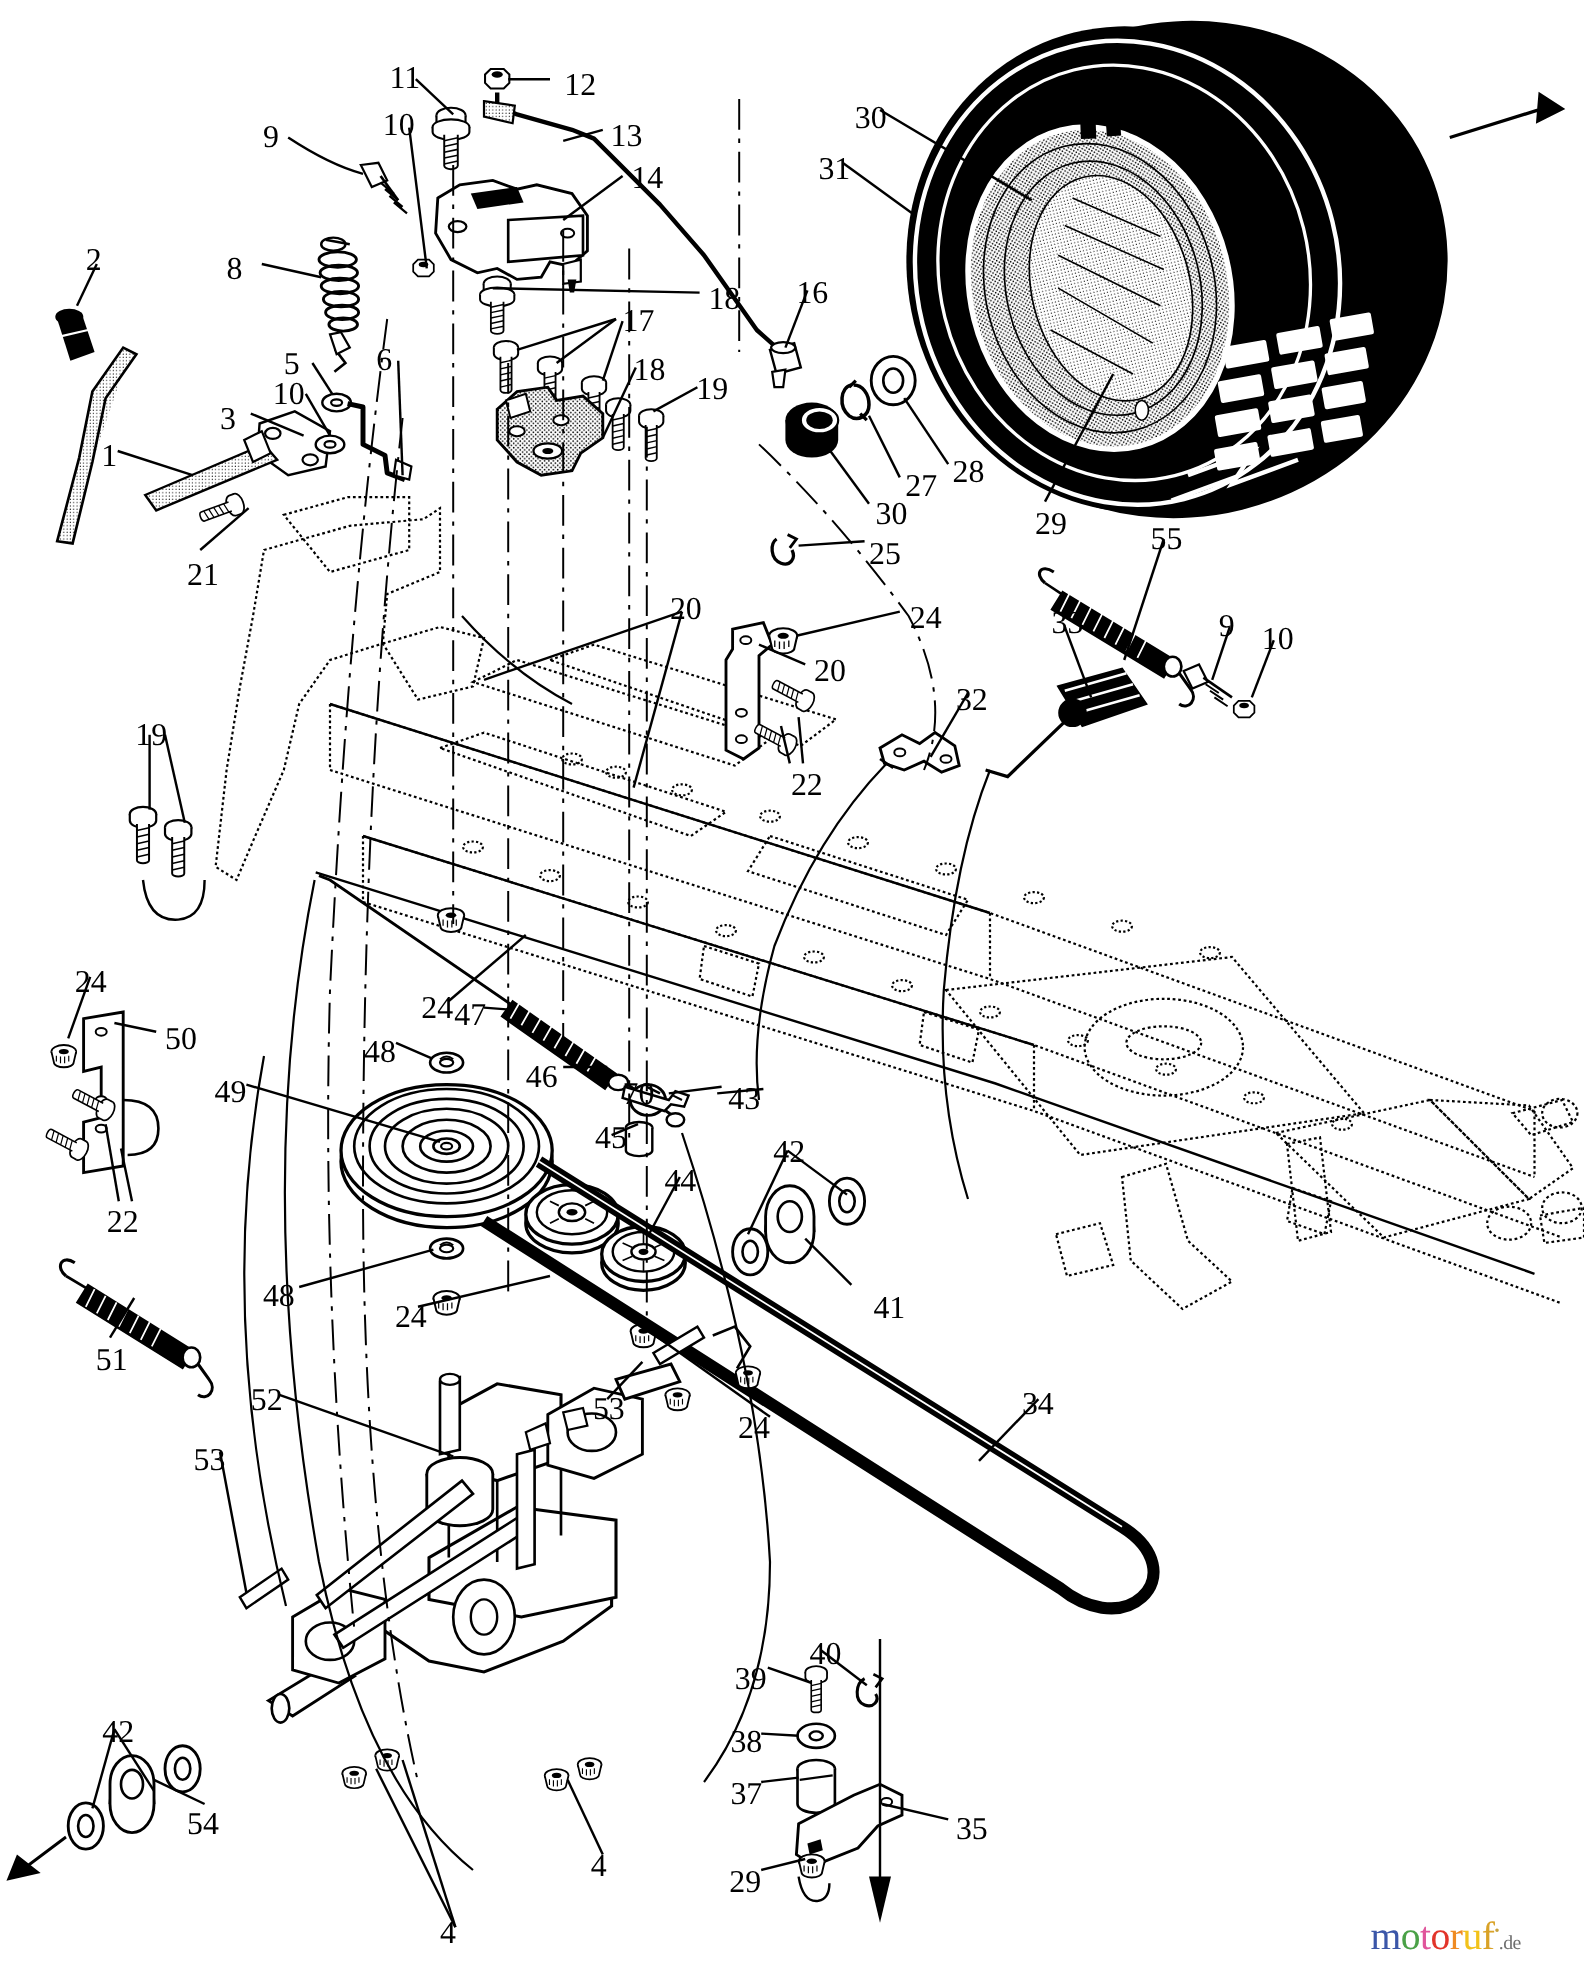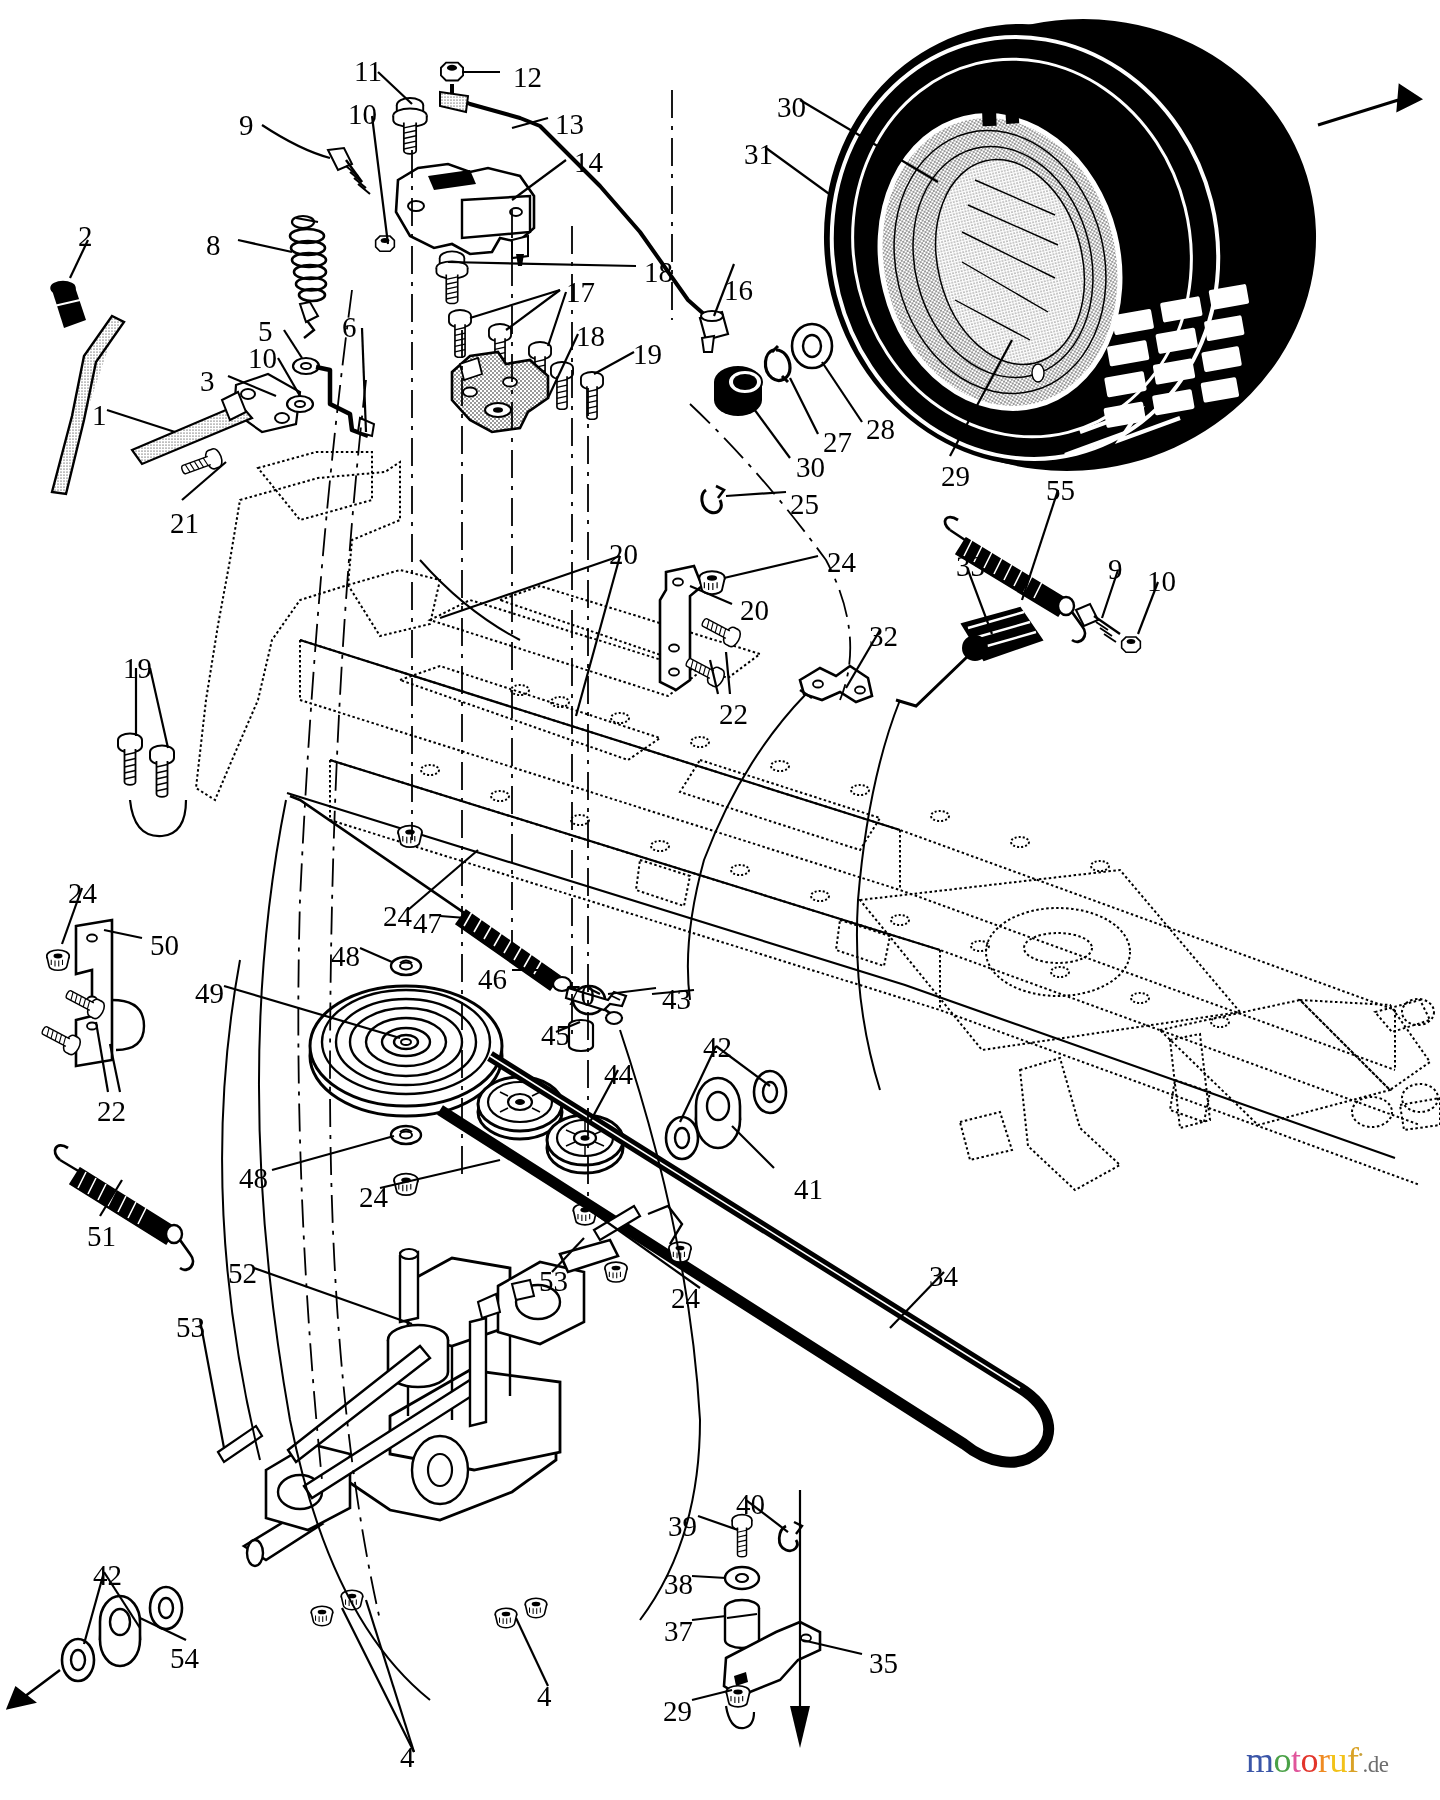--- a/index.html
+++ b/index.html
@@ -36,21 +36,21 @@
     user-select:none;
   }
   #logo .c1{color:#3b56a8;}
   #logo .c2{color:#4aa147;}
   #logo .c3{color:#e0559b;}
   #logo .c4{color:#e2342a;}
   #logo .c5{color:#ef8b22;}
   #logo .c6{color:#f2c21a;}
   #logo .c7{color:#d9a227;}
   #logo .dot{color:#c8a13a;font-size:13px;vertical-align:super;}
-  #logo .tld{color:#6e6e6e;font-size:23px;}
+  #logo .tld{color:#6e6e6e;font-size:18px;}
 </style>
 </head>
 <body>
 
 <div id="stage">
 
   <svg id="art" viewBox="0 0 1440 1800" xmlns="http://www.w3.org/2000/svg">
     <defs>
       <pattern id="stipple" width="4" height="4" patternUnits="userSpaceOnUse">
         <rect width="4" height="4" fill="#fff"></rect>
@@ -700,21 +700,21 @@
   <div class="callout" style="left:342px; top:313px;">6</div>
   <div class="callout" style="left:206px; top:231px;">8</div>
   <div class="callout" style="left:239px; top:111px;">9</div>
   <div class="callout" style="left:348px; top:100px;">10</div>
   <div class="callout" style="left:248px; top:344px;">10</div>
   <div class="callout" style="left:354px; top:57px;">11</div>
   <div class="callout" style="left:513px; top:63px;">12</div>
   <div class="callout" style="left:555px; top:110px;">13</div>
   <div class="callout" style="left:574px; top:148px;">14</div>
   <div class="callout" style="left:644px; top:258px;">18</div>
-  <div class="callout" style="left:724px; top:252px;margin-top:24px;">16</div>
+  <div class="callout" style="left:724px; top:252px;">16</div>
   <div class="callout" style="left:566px; top:278px;">17</div>
   <div class="callout" style="left:576px; top:322px;">18</div>
   <div class="callout" style="left:633px; top:340px;">19</div>
   <div class="callout" style="left:123px; top:654px;">19</div>
   <div class="callout" style="left:609px; top:540px;">20</div>
   <div class="callout" style="left:170px; top:509px;">21</div>
   <div class="callout" style="left:719px; top:700px;">22</div>
   <div class="callout" style="left:97px;  top:1097px;">22</div>
   <div class="callout" style="left:740px; top:596px;">20</div>
   <div class="callout" style="left:827px; top:548px;">24</div>

